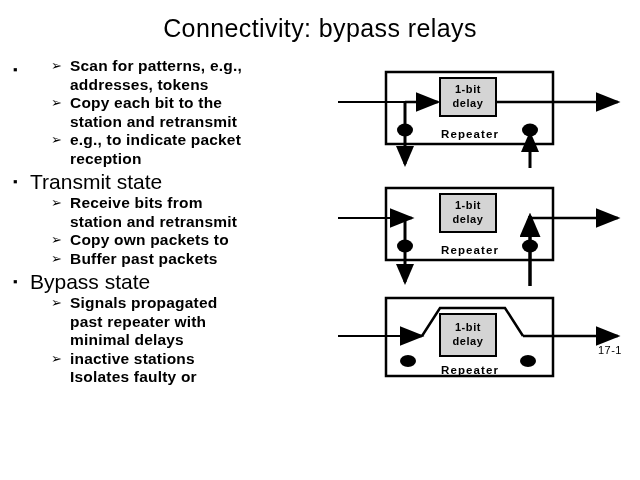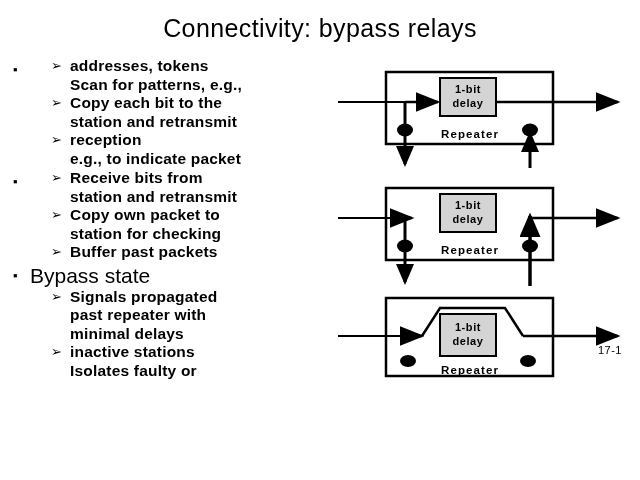--- a/index.html
+++ b/index.html
@@ -128,50 +128,50 @@
 
   <div id="content-column">
 
     <div class="bullet-group">
       <div class="l1-item">
         <span class="l1-marker">▪</span>
       </div>
       <div class="l2-list">
         <div class="l2-item">
           <span class="l2-marker">➢</span>
+          <span class="l2-text">Scan for patterns, e.g.,</span>
           <span class="l2-text">addresses, tokens</span>
-          <span class="l2-text">Scan for patterns, e.g.,</span>
         </div>
         <div class="l2-item">
           <span class="l2-marker">➢</span>
           <span class="l2-text">Copy each bit to the</span>
           <span class="l2-text">station and retransmit</span>
         </div>
         <div class="l2-item">
           <span class="l2-marker">➢</span>
+          <span class="l2-text">e.g., to indicate packet</span>
           <span class="l2-text">reception</span>
-          <span class="l2-text">e.g., to indicate packet</span>
         </div>
       </div>
     </div>
 
     <div class="bullet-group">
       <div class="l1-item">
         <span class="l1-marker">▪</span>
+        <span>Transmit state</span>
       </div>
       <div class="l2-list">
         <div class="l2-item">
           <span class="l2-marker">➢</span>
           <span class="l2-text">Receive bits from</span>
           <span class="l2-text">station and retransmit</span>
         </div>
         <div class="l2-item">
           <span class="l2-marker">➢</span>
-          <span class="l2-text">Copy own packet to</span>
-          <span class="l2-text">station for checking</span>
+          <span class="l2-text">Copy own packets to</span>
         </div>
         <div class="l2-item">
           <span class="l2-marker">➢</span>
           <span class="l2-text">Buffer past packets</span>
         </div>
       </div>
     </div>
 
     <div class="bullet-group">
       <div class="l1-item">

